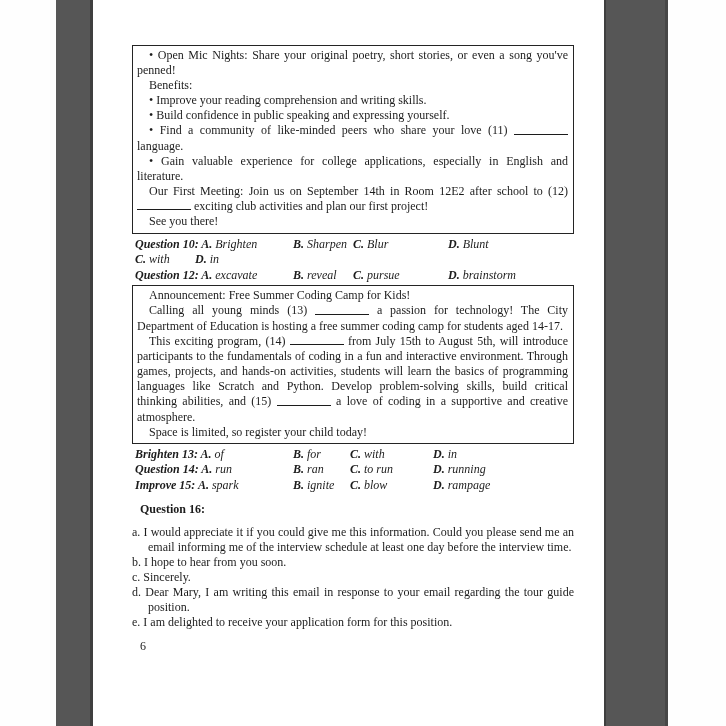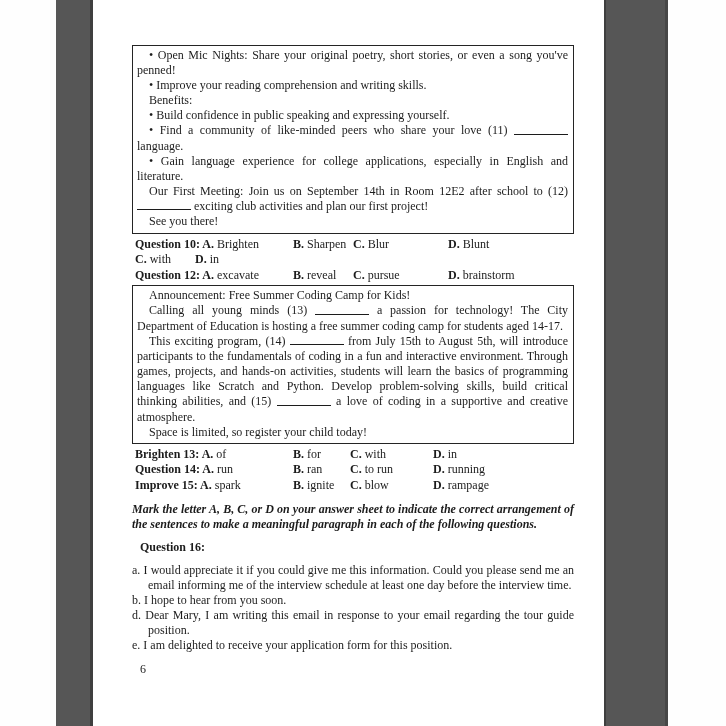--- a/index.html
+++ b/index.html
@@ -12,21 +12,21 @@
   .band-right{width:64px;border-left:2px solid #3f3f3f;border-right:3px solid #474747;}
   .page{width:511px;background:#ffffff;box-sizing:border-box;
         font-family:"Liberation Serif","DejaVu Serif",serif;
         font-size:12px;line-height:15.1px;color:#1c1c1c;}
   .content{padding:45px 30px 0 39px;}
   .passage-box{border:1.5px solid #242424;padding:2px 5px 3px 4px;}
   .passage-box p{margin:0;text-align:justify;text-indent:12px;}
   .blank{display:inline-block;width:54px;height:0.85em;border-bottom:1.2px solid #1c1c1c;}
   .mc{margin:3px 0 2px 3px;}
   .mc-row{display:flex;line-height:15.6px;white-space:nowrap;}
-  .mc-row .c{overflow:visible;}
+  .mc-row .c{overflow:visible;font-style:italic;}
   .mc-row .c0{width:158px;}
   .sec1 .c1{width:60px;}  .sec1 .c2{width:95px;}
   .sec2 .c1{width:57px;}  .sec2 .c2{width:83px;}
   .mc-row .c3{flex:1;}
   .mc-row b{font-weight:bold;}
   .opt{margin-right:10px;}
   .instruction{font-weight:bold;font-style:italic;text-align:justify;
                margin:8px 0 0 0;text-indent:0;}
   .q16-label{font-weight:bold;margin:8px;}
   .items p{margin:0;padding-left:16px;text-indent:-16px;text-align:justify;}
@@ -38,25 +38,25 @@
 
 <div class="viewport">
   <div class="outer-left"></div>
   <div class="band band-left"></div>
 
   <div class="page">
     <div class="content">
 
       <div class="passage-box">
           <p>• Open Mic Nights: Share your original poetry, short stories, or even a song you've penned!</p>
+          <p>Benefits:</p>
           <p>• Improve your reading comprehension and writing skills.</p>
-          <p>Benefits:</p>
           <p>• Build confidence in public speaking and expressing yourself.</p>
           <p>• Find a community of like-minded peers who share your love (11) <span class="blank"></span> language.</p>
-          <p>• Gain language experience for college applications, especially in English and literature.</p>
+          <p>• Gain valuable experience for college applications, especially in English and literature.</p>
           <p>Our First Meeting: Join us on September 14th in Room 12E2 after school to (12) <span class="blank"></span> exciting club activities and plan our first project!</p>
           <p>See you there!</p>
         </div>
 
       <div class="mc sec1">
           <div class="mc-row">
             <div class="c c0"><b class="qlabel">Question 10: </b><span class="opt"><b class="letter">A.</b> Brighten</span></div>
             <div class="c c1"><span class="opt"><b class="letter">B.</b> Sharpen</span></div>
             <div class="c c2"><span class="opt"><b class="letter">C.</b> Blur</span></div>
             <div class="c c3"><span class="opt"><b class="letter">D.</b> Blunt</span></div>
@@ -95,27 +95,27 @@
             <div class="c c3"><span class="opt"><b class="letter">D.</b> running</span></div>
           </div>
           <div class="mc-row">
             <div class="c c0"><b class="qlabel">Improve 15: </b><span class="opt"><b class="letter">A.</b> spark</span></div>
             <div class="c c1"><span class="opt"><b class="letter">B.</b> ignite</span></div>
             <div class="c c2"><span class="opt"><b class="letter">C.</b> blow</span></div>
             <div class="c c3"><span class="opt"><b class="letter">D.</b> rampage</span></div>
           </div>
         </div>
 
-      <p class="instruction">Mark the letter A, B, C, or D on your answer sheet to indicate the correct arrangement of the sentences to make a meaningful paragraph in each of the following questions.</p>
 
       <p class="q16-label">Question 16:</p>
 
       <div class="items">
           <p class="item">a. I would appreciate it if you could give me this information. Could you please send me an email informing me of the interview schedule at least one day before the interview time.</p>
           <p class="item">b. I hope to hear from you soon.</p>
+          <p class="item">c. Sincerely.</p>
           <p class="item">d. Dear Mary, I am writing this email in response to your email regarding the tour guide position.</p>
           <p class="item">e. I am delighted to receive your application form for this position.</p>
         </div>
 
       <div class="pagenum">6</div>
 
     </div>
   </div>
 
   <div class="band band-right"></div>

